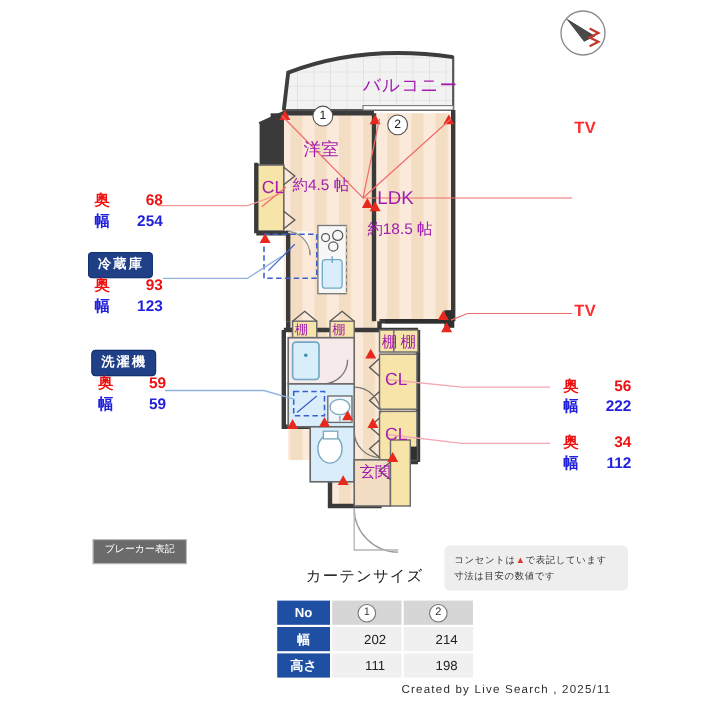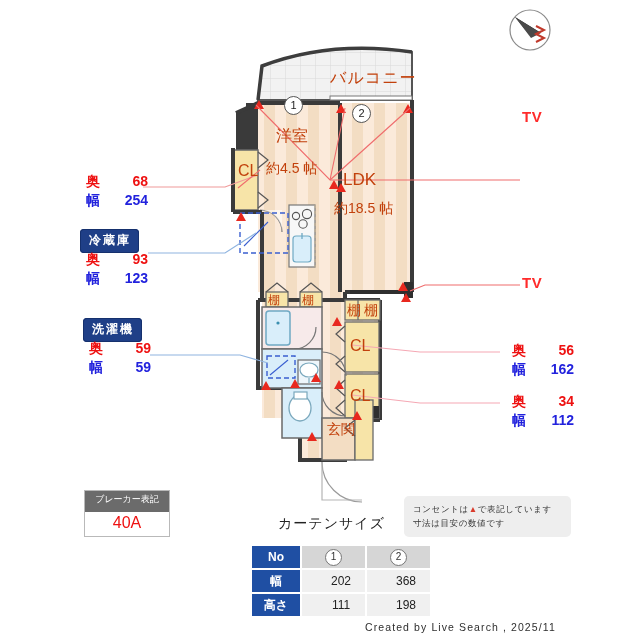--- a/index.html
+++ b/index.html
@@ -44,21 +44,21 @@
   table.curtain td{width:46px;height:20px;text-align:center;font-size:12px;color:#222222;}
   table.curtain td.hd{background:#1f4fa3;color:#ffffff;font-weight:bold;font-size:12px;}
   table.curtain td.no{background:#d6d6d6;color:#333333;}
   table.curtain td.val{background:#f0f0f0;padding-left:16px;}
   .circnum{display:inline-block;width:15px;height:15px;line-height:14px;border:1px solid #777;
            border-radius:50%;font-size:10px;background:#ffffff;}
 
   .credit{position:absolute;left:365px;top:621px;font-size:10.5px;color:#2e2e2e;letter-spacing:1.1px;}
 
   
-  .roomtxt{position:absolute;color:#c2410c;white-space:nowrap;}
+  .roomtxt{position:absolute;color:#a21caf;white-space:nowrap;}
 </style>
 </head>
 <body>
 
 <svg id="plan" viewBox="0 0 640 640">
   <defs>
     <pattern id="floorStripe" width="22" height="22" patternUnits="userSpaceOnUse">
       <rect width="22" height="22" fill="#fbeada"></rect>
       <rect x="0" width="11" height="22" fill="#f3ddc3"></rect>
     </pattern>
@@ -276,50 +276,49 @@
 </div>
 
 <div class="tag" style="left:83px;top:318px;">洗濯機</div>
 <div class="dimblock" style="left:89px;top:339px;">
   <span class="dim-row dim-oku"><span class="dim-lab">奥</span><span class="dim-val">59</span></span>
   <span class="dim-row dim-haba"><span class="dim-lab">幅</span><span class="dim-val">59</span></span>
 </div>
 
 <div class="dimblock" style="left:512px;top:341px;">
   <span class="dim-row dim-oku"><span class="dim-lab">奥</span><span class="dim-val">56</span></span>
-  <span class="dim-row dim-haba"><span class="dim-lab">幅</span><span class="dim-val">162</span></span>
+  <span class="dim-row dim-haba"><span class="dim-lab">幅</span><span class="dim-val">222</span></span>
 </div>
 
 <div class="dimblock" style="left:512px;top:392px;">
   <span class="dim-row dim-oku"><span class="dim-lab">奥</span><span class="dim-val">34</span></span>
   <span class="dim-row dim-haba"><span class="dim-lab">幅</span><span class="dim-val">112</span></span>
 </div>
 
 <div class="breaker">
   <div class="hd">ブレーカー表記</div>
-  <div class="bd">40A</div>
 </div>
 
 <div class="note">
   <div><span>コンセントは</span><span class="tri">▲</span><span>で表記しています</span></div>
   <div>寸法は目安の数値です</div>
 </div>
 
 <div class="curtain-title">カーテンサイズ</div>
 <table class="curtain">
   <tbody>
       <tr>
     <td class="hd">No</td>
     <td class="no"><span class="circnum">1</span></td>
     <td class="no"><span class="circnum">2</span></td>
   </tr>
   <tr>
     <td class="hd">幅</td>
     <td class="val">202</td>
-    <td class="val">368</td>
+    <td class="val">214</td>
   </tr>
   <tr>
     <td class="hd">高さ</td>
     <td class="val">111</td>
     <td class="val">198</td>
   </tr>
 </tbody>
   </table>
 
 <div class="credit">Created by Live Search , 2025/11</div>

